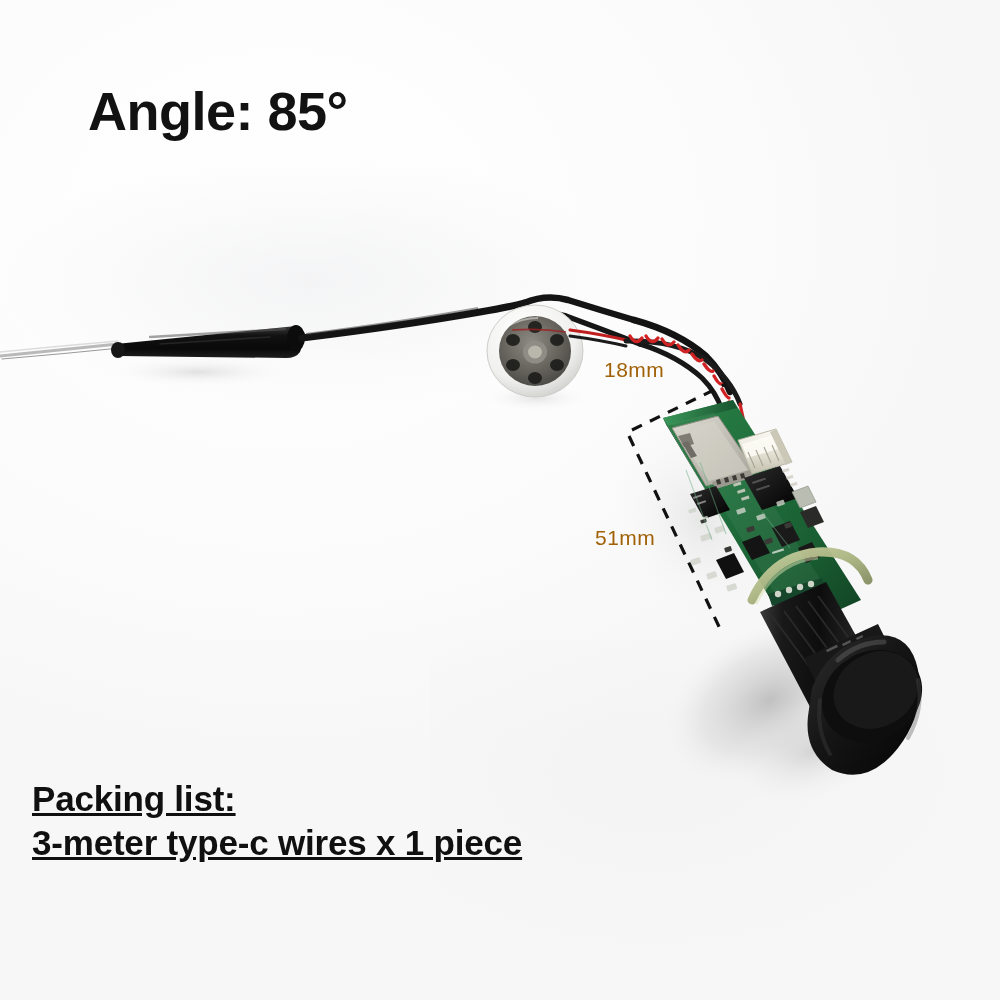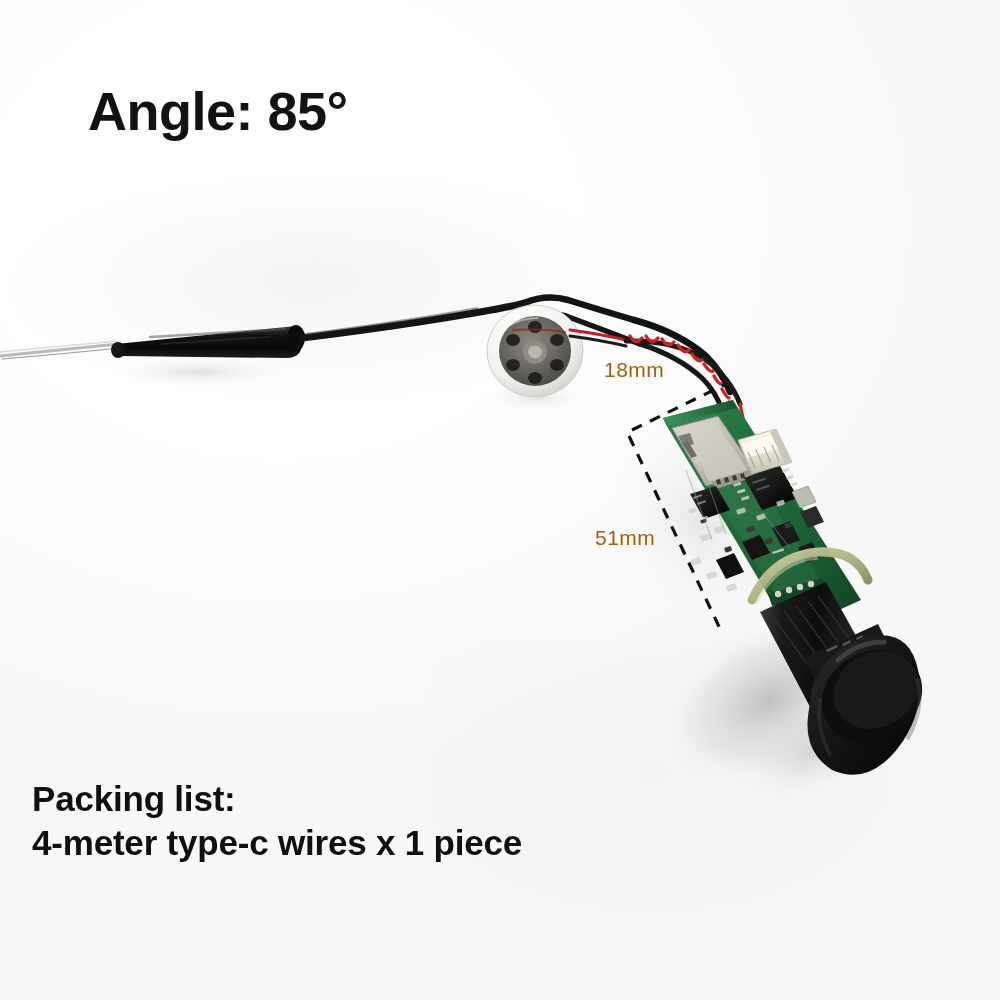--- a/index.html
+++ b/index.html
@@ -61,21 +61,21 @@
   .packing-list {
     position: absolute;
     left: 32px;
     top: 777px;
     font-size: 35px;
     font-weight: bold;
     color: #101010;
     line-height: 1.27;
     letter-spacing: -0.2px;
   }
-  .packing-list div { white-space: nowrap; }
+  .packing-list div { white-space: nowrap; text-decoration: underline; }
 
   
   .photo-svg {
     position: absolute;
     left: 0; top: 0;
     width: 1000px;
     height: 1000px;
   }
 </style>
 </head>
@@ -385,16 +385,16 @@
   </svg>
 
   <div class="angle-label">Angle: 85°</div>
 
   <div class="dim-label dim-18">18mm</div>
 
   <div class="dim-label dim-51">51mm</div>
 
   <div class="packing-list">
     <div>Packing list:</div>
-    <div>4-meter type-c wires x 1 piece</div>
+    <div>3-meter type-c wires x 1 piece</div>
   </div>
 
 </div>
 
 </body></html>

